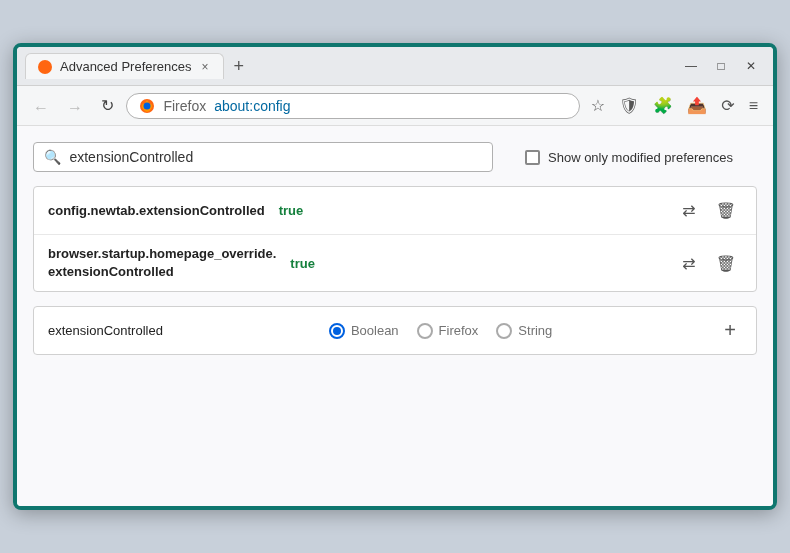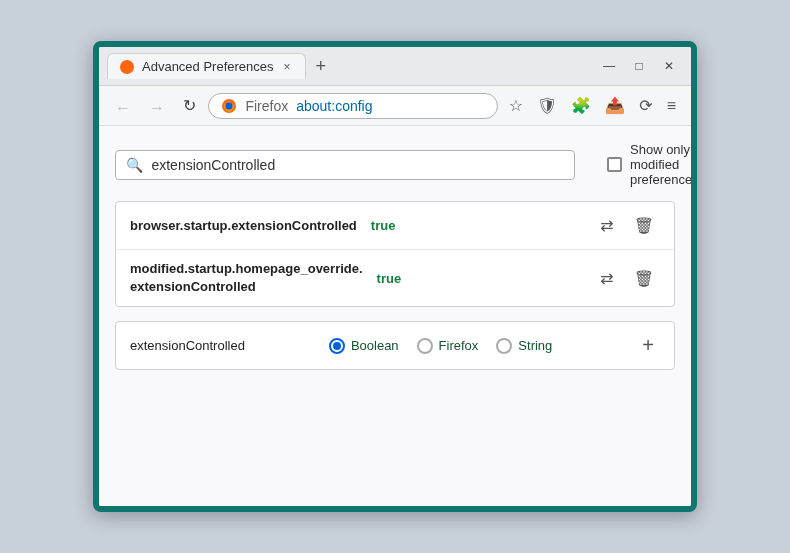--- a/index.html
+++ b/index.html
@@ -7,23 +7,23 @@
       font-family: -apple-system, BlinkMacSystemFont, 'Segoe UI', Arial, sans-serif;
       background: #c8d0da;
       display: flex;
       justify-content: center;
       align-items: center;
       width: 790px;
       height: 553px;
       overflow: hidden;
     }
     .browser-window {
-      width: 604px;
+      width: 764px;
       background: #f5f6f7;
-      border: 6px solid #0f766e;
+      border: 4px solid #0f766e;
       border-radius: 8px;
       overflow: hidden;
       box-shadow: 0 4px 20px rgba(0,0,0,0.3);
     }
     
     .title-bar {
       background: #e8eaed;
       display: flex;
       align-items: center;
       padding: 6px 8px;
@@ -276,21 +276,21 @@
       align-items: center;
       gap: 18px;
       flex: 1;
       justify-content: center;
     }
     .radio-item {
       display: flex;
       align-items: center;
       gap: 6px;
       font-size: 13px;
-      color: #14532d;
+      color: #737373;
       cursor: pointer;
     }
     .radio-circle {
       width: 16px;
       height: 16px;
       border-radius: 50%;
       border: 2px solid #aaa;
       background: white;
       flex-shrink: 0;
       display: flex;
@@ -385,31 +385,31 @@
       </div>
       <div class="checkbox-container">
         <div class="checkbox-box"></div>
         <span>Show only modified preferences</span>
       </div>
     </div>
 
     <div class="results-table">
 
       <div class="table-row">
-        <span class="pref-name">browser.startup.extensionControlled</span>
+        <span class="pref-name">config.newtab.extensionControlled</span>
         <span class="pref-value">true</span>
         <div class="row-actions">
           <button class="action-btn">⇄</button>
           <button class="action-btn">🗑</button>
         </div>
       </div>
 
       <div class="table-row">
         <div class="pref-name-multiline">
-          <span>modified.startup.homepage_override.</span><br>
+          <span>browser.startup.homepage_override.</span><br>
           <span>extensionControlled</span>
         </div>
         <span class="pref-value">true</span>
         <div class="row-actions">
           <button class="action-btn">⇄</button>
           <button class="action-btn">🗑</button>
         </div>
       </div>
     </div>
 

